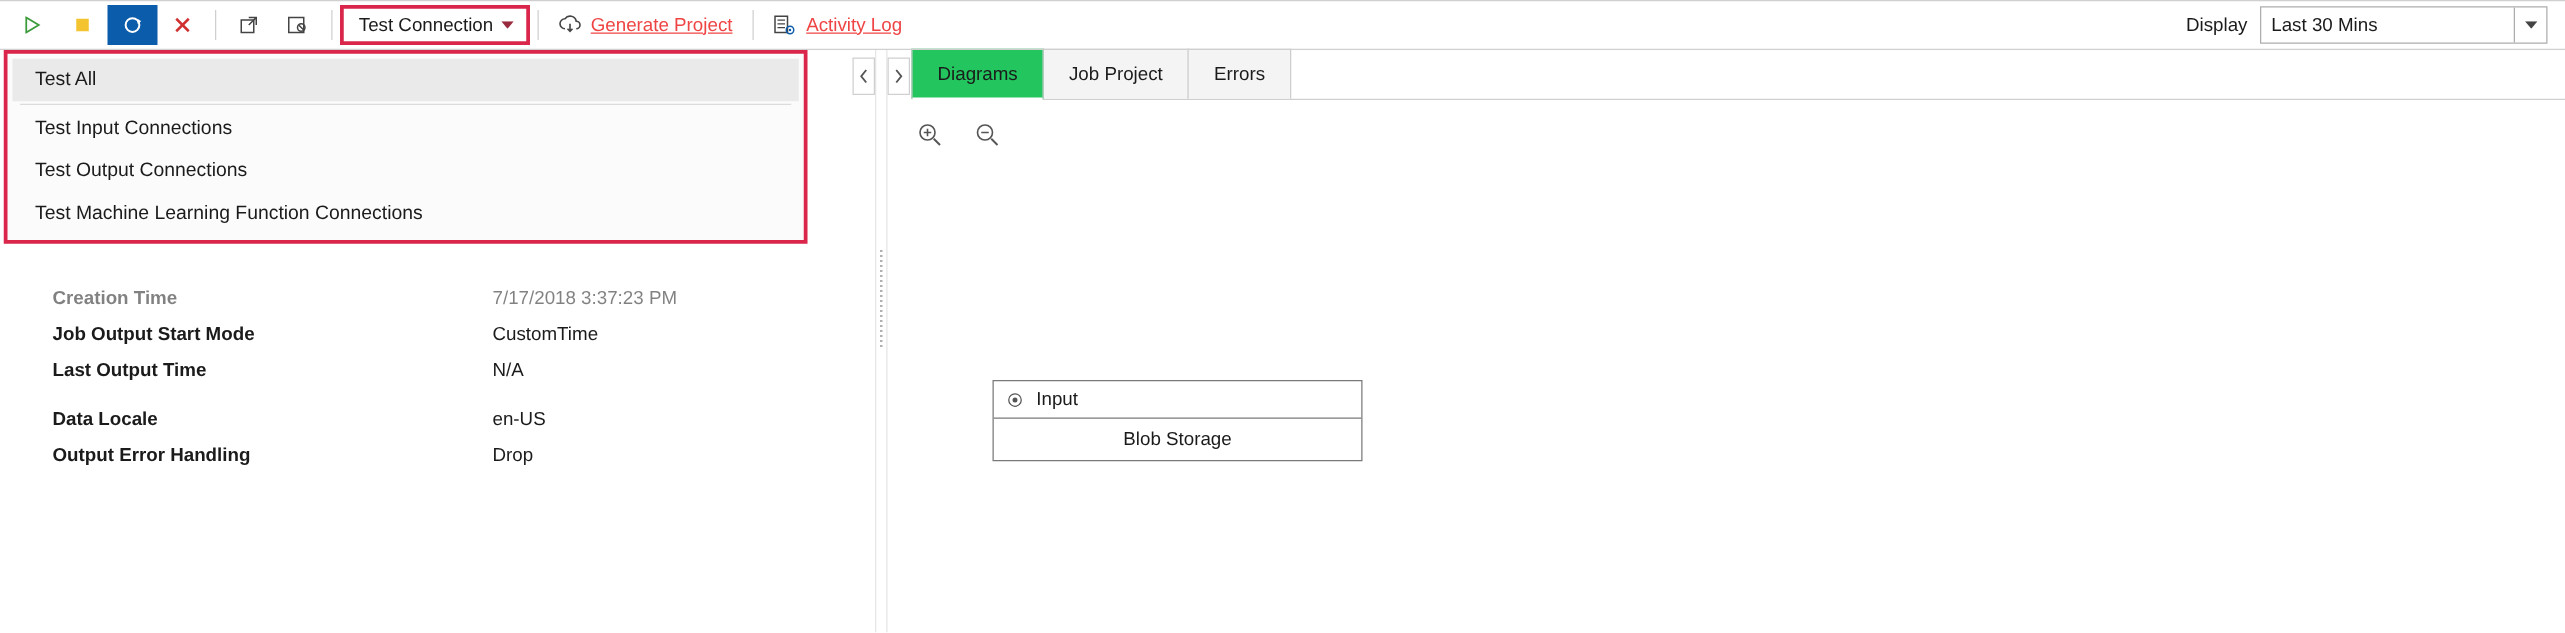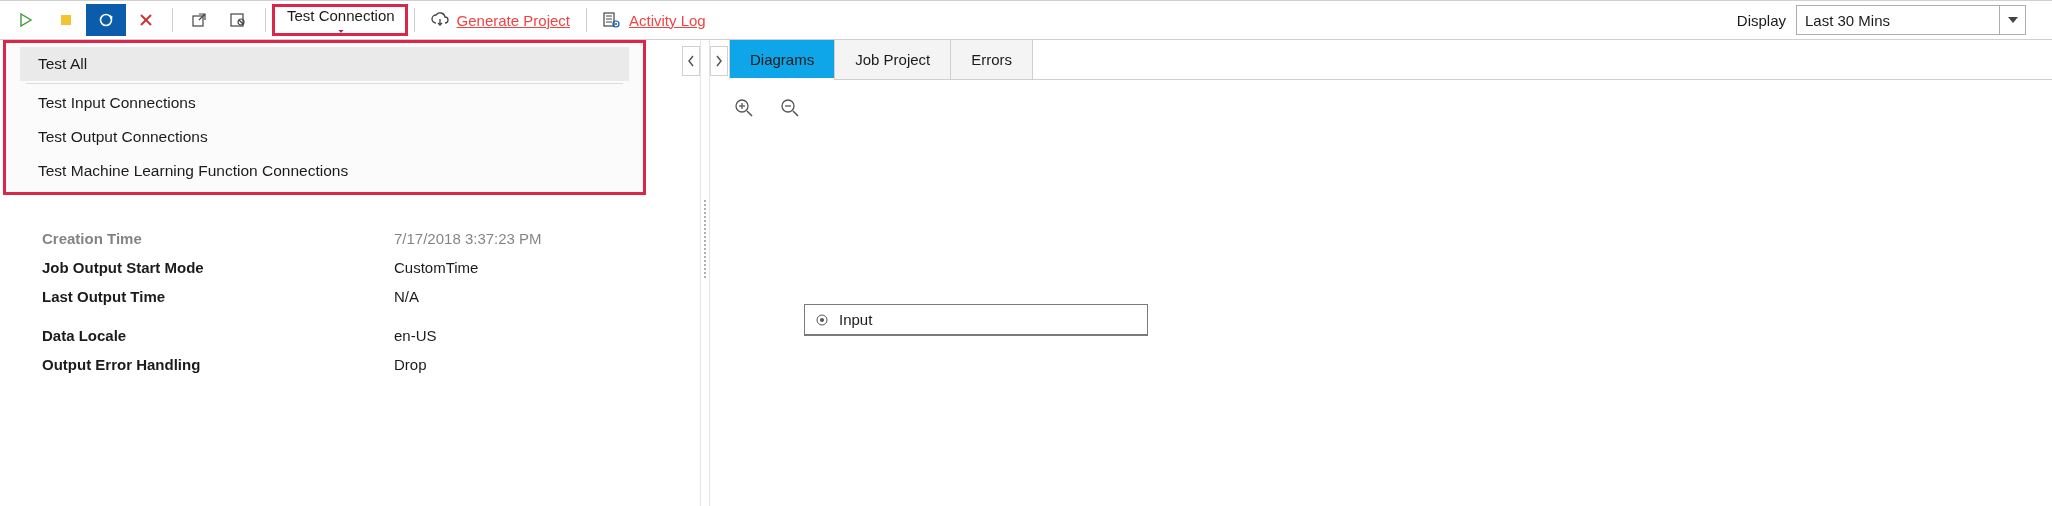--- a/index.html
+++ b/index.html
@@ -38,40 +38,39 @@
   .tb-dropdown-btn {
     height: 32px;
     display: flex;
     align-items: center;
     padding: 0 10px 0 12px;
     gap: 6px;
     font-size: 15px;
   }
   .highlight-box {
     border: 3px solid #d9264a;
-    flex-direction: column;
   }
   .tb-link {
     display: flex;
     align-items: center;
     gap: 8px;
     padding: 0 10px;
     height: 32px;
   }
   .tb-link a, .tb-link .lnk {
     color: #ef4444;
     text-decoration: underline;
     cursor: pointer;
   }
   .spacer { flex: 1; }
   .display-group {
     display: flex;
     align-items: center;
     gap: 10px;
-    margin-right: 20px;
+    margin-right: 8px;
   }
   .display-select {
     border: 1px solid #adadad;
     height: 30px;
     width: 230px;
     display: flex;
     align-items: center;
     justify-content: space-between;
     padding: 0 0 0 8px;
   }
@@ -114,21 +113,21 @@
     position: relative;
   }
   .dropdown-menu {
     position: absolute;
     top: 40px;
     left: 3px;
     width: 643px;
     background: #fbfbfb;
     border: 3px solid #d9264a;
     z-index: 10;
-    padding: 4px 14px;
+    padding: 4px 4px;
   }
   .dropdown-menu .mi {
     padding: 8px 18px;
     font-size: 15.5px;
     cursor: pointer;
   }
   .dropdown-menu .mi.hover { background: #eaeaea; }
   .dropdown-menu .msep {
     height: 1px;
     background: #dcdcdc;
@@ -159,41 +158,41 @@
     padding: 0 20px;
     height: 40px;
     display: flex;
     align-items: center;
     margin-top: -1px;
     margin-left: -1px;
     background: #f4f4f4;
     font-size: 15px;
   }
   .tab.active {
-    background: #0ea5e9;
+    background: #22c55e;
     position: relative;
   }
   .tab.active::after {
     content: "";
     position: absolute;
     left: 0; right: 0;
     bottom: -1px;
     height: 2px;
     background: #fff;
   }
   .zoombar {
     display: flex;
     gap: 26px;
     padding: 18px 20px 0 24px;
   }
   .diagram-box {
     position: absolute;
-    left: 94px;
+    left: 84px;
     top: 264px;
-    width: 344px;
+    width: 296px;
     border: 1px solid #7a7a7a;
     font-size: 15px;
   }
   .diagram-head {
     display: flex;
     align-items: center;
     gap: 10px;
     padding: 6px 10px;
     border-bottom: 1px solid #7a7a7a;
   }
@@ -389,15 +388,16 @@
       </span>
     </div>
     <div class="diagram-box">
       <div class="diagram-head">
         <svg width="14" height="14" viewBox="0 0 14 14">
             <circle cx="7" cy="7" r="5" fill="none" stroke="#555"></circle>
             <circle cx="7" cy="7" r="2" fill="#555"></circle>
           </svg>
         <span>Input</span>
       </div>
+      <div class="diagram-body">Blob Storage</div>
     </div>
   </div>
 </div>
 
 </body></html>

